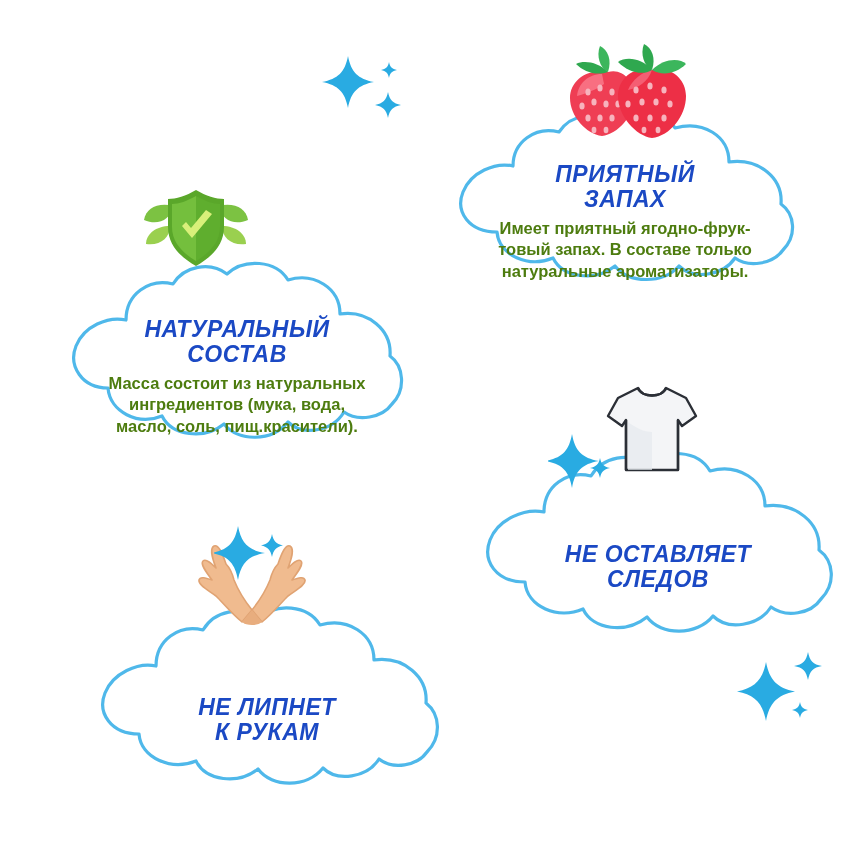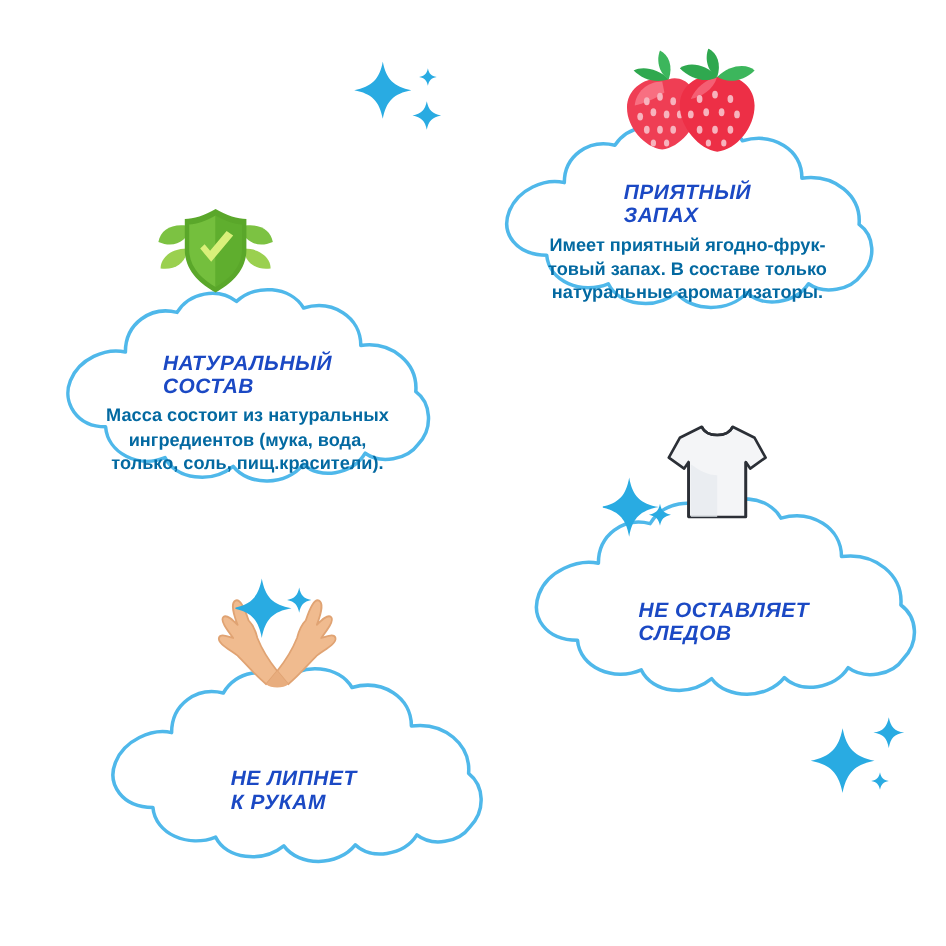--- a/index.html
+++ b/index.html
@@ -39,30 +39,31 @@
     display: flex;
     flex-direction: column;
     align-items: center;
     justify-content: center;
     box-sizing: border-box;
   }
   .cloud-title {
     color: #1b49c4;
     font-weight: bold;
     font-style: italic;
+    text-align: center;
     line-height: 1.08;
     letter-spacing: 0.5px;
-    font-size: 19px;
+    font-size: 23px;
     text-transform: uppercase;
     margin-bottom: 6px;
     white-space: pre-line;
     margin-top: 36px;
   }
   .cloud-body {
-    color: #0369a1;
+    color: #4d7c0f;
     font-weight: bold;
     text-align: center;
     font-size: 16.5px;
     line-height: 1.3;
     white-space: pre-line;
   }
 
   
   .icon-wrap {
     position: absolute;
@@ -83,21 +84,21 @@
     <path d="M70 36 C71.6 44 75 47.5 83 49 C75 50.5 71.6 54 70 62 C68.4 54 65 50.5 57 49 C65 47.5 68.4 44 70 36 Z" fill="#29abe2"></path>
     <path d="M71 6 C72 11 74 13 79 14 C74 15 72 17 71 22 C70 17 68 15 63 14 C68 13 70 11 71 6 Z" fill="#29abe2"></path>
   </svg>
 
   <svg class="sparkle" style="left:736px; top:648px;" width="90" height="86" viewBox="0 0 90 86">
     <path d="M30 14 C33.5 32 41 40 59 43.5 C41 47 33.5 55 30 73 C26.5 55 19 47 1 43.5 C19 40 26.5 32 30 14 Z" fill="#29abe2"></path>
     <path d="M72 4 C73.8 13 77 16.5 86 18 C77 19.5 73.8 23 72 32 C70.2 23 67 19.5 58 18 C67 16.5 70.2 13 72 4 Z" fill="#29abe2"></path>
     <path d="M64 54 C65 59 67 61 72 62 C67 63 65 65 64 70 C63 65 61 63 56 62 C61 61 63 59 64 54 Z" fill="#29abe2"></path>
   </svg>
 
-  <div class="cloud" style="left:40px; top:258px; width:370px; height:190px;">
+  <div class="cloud" style="left:52px; top:258px; width:370px; height:190px;">
     <svg class="cloud-shape" width="370" height="190" viewBox="0 0 370 190" aria-hidden="true">
       <path d="M74 62
                C74 36 97 20 121 26
                C132 8 158 3 175 16
                C192 0 224 2 236 22
                C262 14 288 30 288 56
                C316 52 340 72 338 98
                C352 108 354 132 340 146
                C330 160 306 164 292 154
                C280 174 250 178 236 164
@@ -105,21 +106,21 @@
                C152 182 120 178 110 158
                C86 168 58 154 56 130
                C30 130 16 108 24 88
                C32 68 56 58 74 62 Z" fill="#ffffff" stroke="#4fb8ea" stroke-width="3.2" stroke-linejoin="round"></path>
     </svg>
     <div class="cloud-content" style="padding: 34px 34px 22px 34px;">
       <div class="cloud-title">НАТУРАЛЬНЫЙ
 СОСТАВ</div>
       <div class="cloud-body">Масса состоит из натуральных
 ингредиентов (мука, вода,
-только, соль, пищ.красители).</div>
+масло, соль, пищ.красители).</div>
     </div>
   </div>
 
   <div class="icon-wrap" style="left:140px; top:186px; width:112px; height:84px;">
     <svg width="112" height="84" viewBox="0 0 112 84">
 
       <path d="M34 20 C18 16 6 22 4 34 C18 40 30 34 34 20 Z" fill="#7cc242"></path>
       <path d="M30 40 C16 40 6 48 6 58 C20 60 30 52 30 40 Z" fill="#9ad04f"></path>
 
       <path d="M78 20 C94 16 106 22 108 34 C94 40 82 34 78 20 Z" fill="#7cc242"></path>

